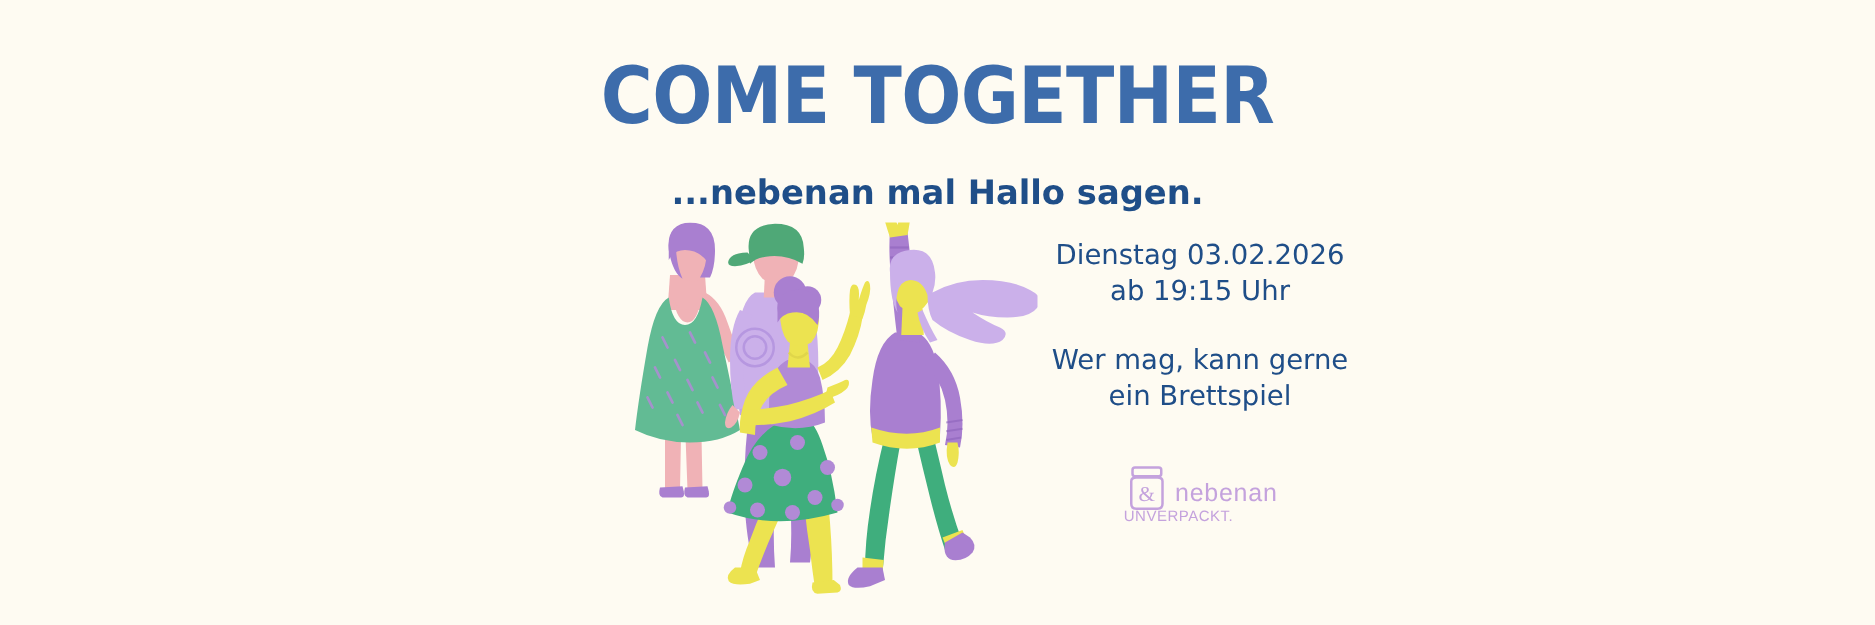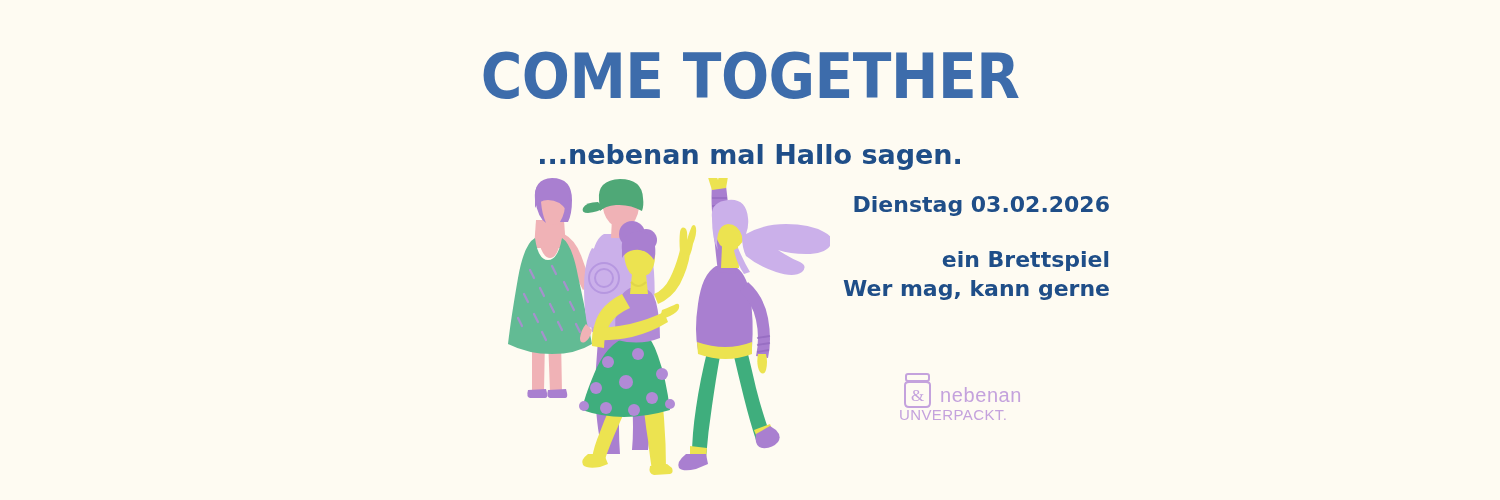--- a/index.html
+++ b/index.html
@@ -51,24 +51,24 @@
     font-family: "DejaVu Sans", sans-serif;
     white-space: nowrap;
   }
 
   
   #info-column {
     position: absolute;
     left: 810px;
     top: 190px;
     width: 300px;
-    text-align: right;
+    text-align: center;
     color: #1f4e88;
     font-family: "DejaVu Sans", sans-serif;
-    font-weight: bold;
+    font-weight: normal;
   }
   .info-block {
     font-size: 22px;
     line-height: 1.32;
   }
   #date-block { margin: 0 0 26px 0; }
   #note-block { margin: 0; }
   .info-line { display: block; }
 
   
@@ -93,21 +93,21 @@
     font-size: 20px;
     letter-spacing: 0.6px;
     color: #c4a2dd;
     font-family: "Liberation Sans", sans-serif;
     white-space: nowrap;
   }
   #logo-subword {
     position: absolute;
     left: 1px;
     top: 34px;
-    font-size: 15px;
+    font-size: 12px;
     letter-spacing: 0.4px;
     color: #c4a2dd;
     font-family: "Liberation Sans", sans-serif;
     white-space: nowrap;
   }
 
   
   #illustration {
     position: absolute;
     left: 480px;
@@ -286,25 +286,26 @@
 
         <path d="M258 70 Q264 84 270 94 L264 96 Q256 84 254 72 Z" fill="#cbb0ea"></path>
       </g>
     </svg>
   </div>
 
   <div id="info-column">
 
     <div id="date-block" class="info-block">
       <span class="info-line">Dienstag 03.02.2026</span>
+      <span class="info-line">ab 19:15 Uhr</span>
     </div>
 
     <div id="note-block" class="info-block">
+      <span class="info-line">Wer mag, kann gerne</span>
       <span class="info-line">ein Brettspiel</span>
-      <span class="info-line">Wer mag, kann gerne</span>
     </div>
   </div>
 
   <div id="logo">
     <div id="logo-mark">
       <svg width="42" height="40" viewBox="0 0 42 40" xmlns="http://www.w3.org/2000/svg">
 
         <rect x="8" y="2" width="23" height="7" rx="2" fill="none" stroke="#c4a2dd" stroke-width="2"></rect>
 
         <path d="M7 13 Q7 10 11 10 L28 10 Q32 10 32 13 L32 31 Q32 35 28 35 L11 35 Q7 35 7 31 Z" fill="none" stroke="#c4a2dd" stroke-width="2"></path>

